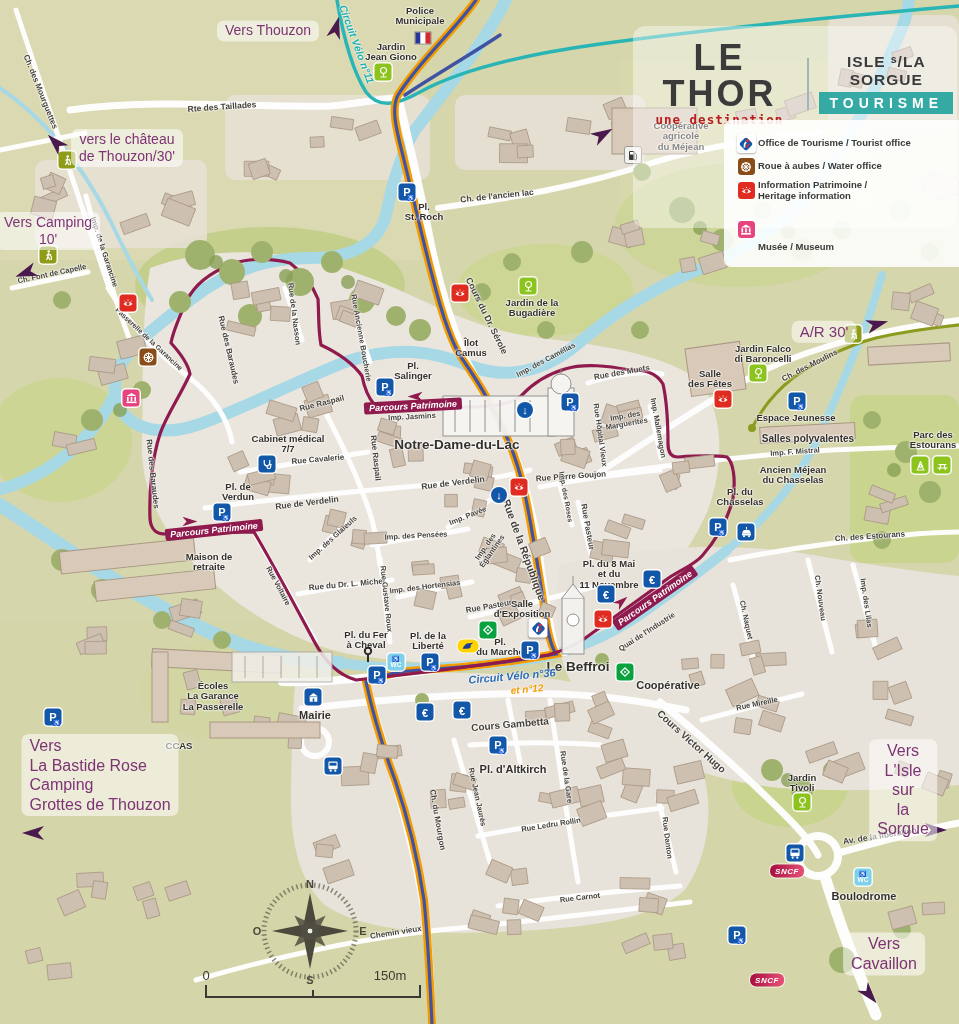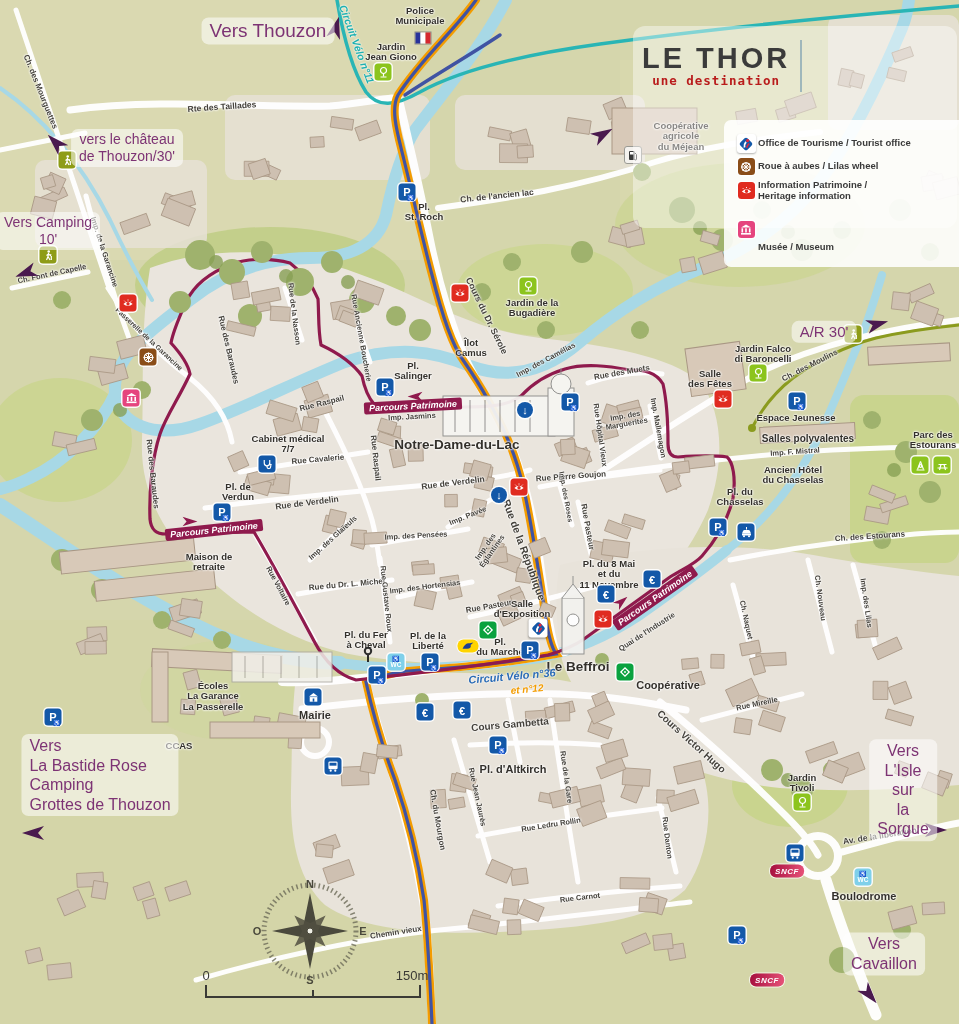--- a/index.html
+++ b/index.html
@@ -47,21 +47,21 @@
   .flagfr span{flex:1;}
   .f1{background:#28339b;} .f2{background:#fff;} .f3{background:#d5292f;}
   .lp{background:#ffd400;border-radius:6px;padding:2px 4px;display:flex;align-items:center;
       box-shadow:0 0 0 1px rgba(255,255,255,.8);}
   .hshoe{opacity:.9;}
   
   #brandwash{position:absolute;left:633px;top:26px;width:324px;height:202px;z-index:4;
              background:rgba(255,255,255,.42);border-radius:12px;}
   #logo{position:absolute;left:642px;top:40px;width:312px;z-index:5;display:flex;align-items:center;}
   #logo .lcol{text-align:center;padding-right:10px;}
-  #logo .ltitle{font-size:29px;font-weight:800;letter-spacing:3px;color:#3b3b3b;line-height:1;}
+  #logo .ltitle{font-size:36px;font-weight:800;letter-spacing:3px;color:#3b3b3b;line-height:1;}
   #logo .lsub{font-family:"DejaVu Sans Mono",monospace;font-size:12.5px;font-weight:bold;
               color:#b91c1c;letter-spacing:1px;margin-top:0;}
   #logo .ldiv{width:2px;height:52px;background:#9fb7bb;margin:0 10px 0 0;}
   #logo .rcol{text-align:center;}
   #logo .rtop{font-size:15.5px;font-weight:800;color:#3b3b3b;letter-spacing:1px;}
   #logo .rbot{margin-top:3px;background:#35aaa5;color:#fff;font-weight:bold;font-size:14px;
               letter-spacing:5px;padding:3px 10px;display:inline-block;}
   #legend{position:absolute;left:724px;top:120px;width:230px;z-index:5;
           background:rgba(255,255,255,.88);border-radius:7px;padding:9px 10px;}
   .legrow{display:flex;align-items:center;margin:5px 0;}
@@ -585,21 +585,21 @@
       <div class="place" style="font-size: 9.5px; left: 238px; top: 492px; transform: translate(-50%, -50%);">Pl. de
 Verdun</div>
       <div class="place" style="font-size: 9.5px; left: 209px; top: 562px; transform: translate(-50%, -50%);">Maison de
 retraite</div>
       <div class="place" style="font-size: 9.5px; left: 710px; top: 379px; transform: translate(-50%, -50%);">Salle
 des Fêtes</div>
       <div class="place" style="font-size: 9.5px; left: 763px; top: 354px; transform: translate(-50%, -50%);">Jardin Falco
 di Baroncelli</div>
       <div class="place" style="font-size: 9.5px; left: 796px; top: 418px; transform: translate(-50%, -50%);">Espace Jeunesse</div>
       <div class="place" style="font-size: 10px; left: 808px; top: 438px; transform: translate(-50%, -50%);">Salles polyvalentes</div>
-      <div class="place" style="font-size: 9.5px; left: 793px; top: 475px; transform: translate(-50%, -50%);">Ancien Hôtel
+      <div class="place" style="font-size: 9.5px; left: 793px; top: 475px; transform: translate(-50%, -50%);">Ancien Méjean
 du Chasselas</div>
       <div class="place" style="font-size: 9.5px; left: 933px; top: 440px; transform: translate(-50%, -50%);">Parc des
 Estourans</div>
       <div class="place" style="font-size: 9.5px; left: 740px; top: 497px; transform: translate(-50%, -50%);">Pl. du
 Chasselas</div>
       <div class="place" style="font-size: 9.5px; left: 609px; top: 575px; transform: translate(-50%, -50%);">Pl. du 8 Mai
 et du
 11 Novembre</div>
       <div class="place" style="font-size: 9.5px; left: 522px; top: 609px; transform: translate(-50%, -50%);">Salle
 d'Exposition</div>
@@ -1042,21 +1042,21 @@
           <polygon points="0,1 22,8 0,15 6,8" fill="#8f1a4d"></polygon>
         </svg></div>
       <div class="mk" style="left: 415px; top: 396px; transform: translate(-50%, -50%) rotate(180deg);"><svg width="15" height="11" viewBox="0 0 22 16">
           <polygon points="0,1 22,8 0,15 6,8" fill="#8f1a4d"></polygon>
         </svg></div>
       <div class="mk" style="left: 622px; top: 602px; transform: translate(-50%, -50%) rotate(-40deg);"><svg width="15" height="11" viewBox="0 0 22 16">
           <polygon points="0,1 22,8 0,15 6,8" fill="#8f1a4d"></polygon>
         </svg></div>
     </div>
   <div class="layer" id="layer-directions">
-      <div class="dir" style="font-size: 19px; left: 268px; top: 31px; transform: translate(-50%, -50%);">Vers Thouzon</div>
+      <div class="dir" style="font-size: 14px; left: 268px; top: 31px; transform: translate(-50%, -50%);">Vers Thouzon</div>
       <div class="dir" style="font-size: 14px; left: 127px; top: 148px; transform: translate(-50%, -50%);">vers le château
 de Thouzon/30'</div>
       <div class="dir" style="font-size: 14px; left: 48px; top: 231px; transform: translate(-50%, -50%);">Vers Camping
 10'</div>
       <div class="dir" style="font-size: 15px; left: 824px; top: 332px; transform: translate(-50%, -50%);">A/R 30'</div>
       <div class="dir left" style="font-size: 16px; left: 100px; top: 775px; transform: translate(-50%, -50%);">Vers
 La Bastide Rose
 Camping
 Grottes de Thouzon</div>
       <div class="dir" style="font-size: 16px; left: 903px; top: 790px; transform: translate(-50%, -50%);">Vers
@@ -1065,20 +1065,24 @@
       <div class="dir" style="font-size: 16px; left: 884px; top: 954px; transform: translate(-50%, -50%);">Vers Cavaillon</div>
     </div>
 
   <div id="brandwash"></div>
   <div id="logo">
     <div class="lcol">
       <div class="ltitle">LE THOR</div>
       <div class="lsub">une destination</div>
     </div>
     <div class="ldiv"></div>
+    <div class="rcol">
+      <div class="rtop">ISLE ˢ/LA SORGUE</div>
+      <div class="rbot">TOURISME</div>
+    </div>
   </div>
   <div id="legend">
       <div class="legrow">
         <div class="legic">
           <div class="otw">
             <svg width="16" height="16" viewBox="0 0 16 16">
               <rect x="3" y="3" width="10" height="10" rx="2" transform="rotate(45 8 8)" fill="#1358a8"></rect>
               <path d="M6.5,11.5 Q6,8 8,5.8" stroke="#fff" stroke-width="1.8" fill="none"></path>
               <circle cx="9.6" cy="4.6" r="1.6" fill="#e0263c"></circle>
               <path d="M8.6,11.8 Q9.6,8.8 11.2,7.6" stroke="#e0263c" stroke-width="1.5" fill="none"></path>
@@ -1095,21 +1099,21 @@
               <g stroke="#fff" stroke-width="1">
                 <line x1="6" y1="1" x2="6" y2="11"></line>
                 <line x1="1" y1="6" x2="11" y2="6"></line>
                 <line x1="2.5" y1="2.5" x2="9.5" y2="9.5"></line>
                 <line x1="9.5" y1="2.5" x2="2.5" y2="9.5"></line>
               </g>
               <circle cx="6" cy="6" r="1.2" fill="#fff"></circle>
             </svg>
           </div>
         </div>
-        <div class="legtx" style="white-space: pre-line;">Roue à aubes / Lilas wheel</div>
+        <div class="legtx" style="white-space: pre-line;">Roue à aubes / Water office</div>
       </div>
       <div class="legrow">
         <div class="legic">
           <div class="b eye-bg">
             <svg width="13" height="13" viewBox="0 0 14 14">
               <path d="M2,8 Q7,3.5 12,8 Q7,12 2,8Z" fill="#fff"></path>
               <circle cx="7" cy="7.8" r="1.8" fill="#e02b20"></circle>
               <g stroke="#fff" stroke-width="1">
                 <line x1="3" y1="4.5" x2="4" y2="5.5"></line>
                 <line x1="7" y1="3.2" x2="7" y2="4.4"></line>
@@ -1136,14 +1140,14 @@
         <div class="legtx" style="white-space: pre-line; margin-top: 35px;">Musée / Museum</div>
       </div>
     </div>
 
   <span class="cletter" style="left:310px;top:884px">N</span>
   <span class="cletter" style="left:310px;top:980px">S</span>
   <span class="cletter" style="left:257px;top:931px">O</span>
   <span class="cletter" style="left:363px;top:931px">E</span>
 
   <span class="slabel" style="left:206px;top:975px">0</span>
-  <span class="slabel" style="left:412px;top:975px">150m</span>
+  <span class="slabel" style="left:390px;top:975px">150m</span>
 </div>
 
 </body></html>

